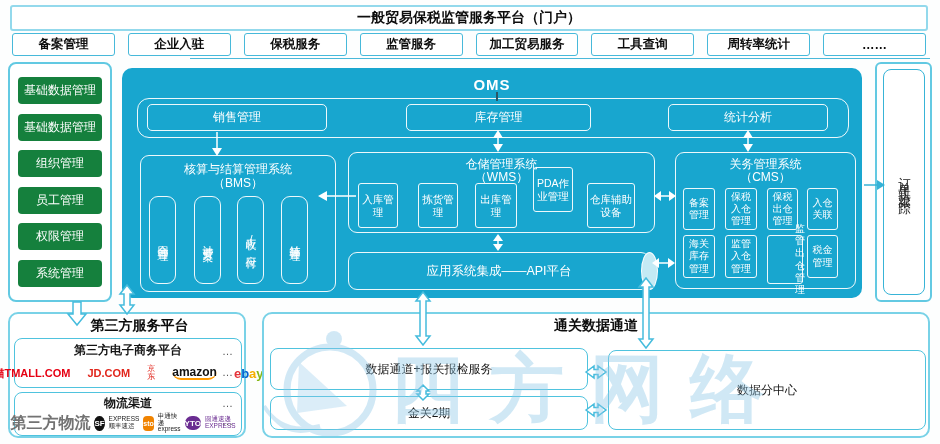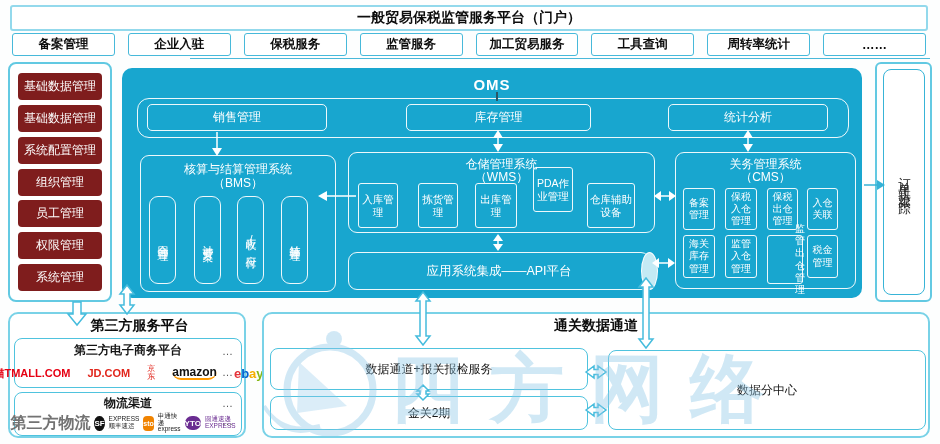--- a/index.html
+++ b/index.html
@@ -5,21 +5,21 @@
   html,body{margin:0;padding:0;background:#fff;}
   .page{position:relative;width:940px;height:444px;background:#fdfefe;font-family:"Liberation Sans","DejaVu Sans",sans-serif;overflow:hidden;}
   .abs{position:absolute;box-sizing:border-box;}
   
   .titlebar{border:2px solid #93d9ec;border-radius:3px;background:#fff;display:flex;align-items:center;justify-content:center;font-weight:bold;font-size:14px;color:#0d0d0d;}
   .menurow{display:flex;gap:13px;}
   .menubtn{flex:1;border:1.4px solid #47b9da;border-radius:3px;background:#fff;display:flex;align-items:center;justify-content:center;font-weight:bold;font-size:12.5px;color:#0d0d0d;cursor:pointer;}
   .divider{background:#4ab9da;}
   
   .sidebar{border:2px solid #62c9e2;border-radius:8px;background:#fff;display:flex;flex-direction:column;justify-content:space-evenly;padding:4px 8px;}
-  .sbtn{height:27px;background:#7f1d1d;border-radius:4px;color:#fff;font-size:12px;display:flex;align-items:center;justify-content:center;cursor:pointer;}
+  .sbtn{height:27px;background:#15803d;border-radius:4px;color:#fff;font-size:12px;display:flex;align-items:center;justify-content:center;cursor:pointer;}
   
   .oms{background:#18a6cf;border-radius:10px;}
   .omstitle{width:100%;text-align:center;color:#fff;font-weight:bold;font-size:15px;letter-spacing:1px;}
   .wline{border:1.5px solid rgba(255,255,255,.92);border-radius:12px;}
   .wbox{border:1.4px solid rgba(255,255,255,.92);border-radius:5px;color:#fff;display:flex;align-items:center;justify-content:center;text-align:center;font-size:12px;}
   .syst{border:1.6px solid rgba(255,255,255,.92);border-radius:9px;}
   .systitle{width:100%;text-align:center;color:#fff;font-size:12px;line-height:1.18;}
   .cell{border:1.3px solid rgba(255,255,255,.92);border-radius:3px;color:#fff;display:flex;align-items:center;justify-content:center;text-align:center;word-break:break-all;line-height:1.22;padding:1px 2px;}
   .vpill{border:1.3px solid rgba(255,255,255,.92);border-radius:9px;color:#fff;display:flex;align-items:center;justify-content:center;writing-mode:vertical-rl;text-orientation:upright;font-size:11px;letter-spacing:2px;}
   .apibar{border:1.5px solid rgba(255,255,255,.92);border-radius:9px;color:#fff;display:flex;align-items:center;justify-content:center;font-size:12.5px;}
@@ -71,21 +71,20 @@
     <div class="menubtn">工具查询</div>
     <div class="menubtn">周转率统计</div>
     <div class="menubtn">……</div>
   </div>
 
   <div class="abs divider" style="left:190px;top:58px;width:740px;height:1px;"></div>
 
   <div class="abs sidebar" style="left:8px;top:62px;width:104px;height:240px;">
     <div class="sbtn">基础数据管理</div>
     <div class="sbtn">基础数据管理</div>
-    <div class="sbtn">系统配置管理</div>
     <div class="sbtn">组织管理</div>
     <div class="sbtn">员工管理</div>
     <div class="sbtn">权限管理</div>
     <div class="sbtn">系统管理</div>
   </div>
 
   <div class="abs oms" style="left:122px;top:68px;width:740px;height:230px;">
     <div class="abs omstitle" style="left:0;top:8px;">OMS</div>
 
     <div class="abs wline" style="left:15px;top:30px;width:712px;height:40px;"></div>

